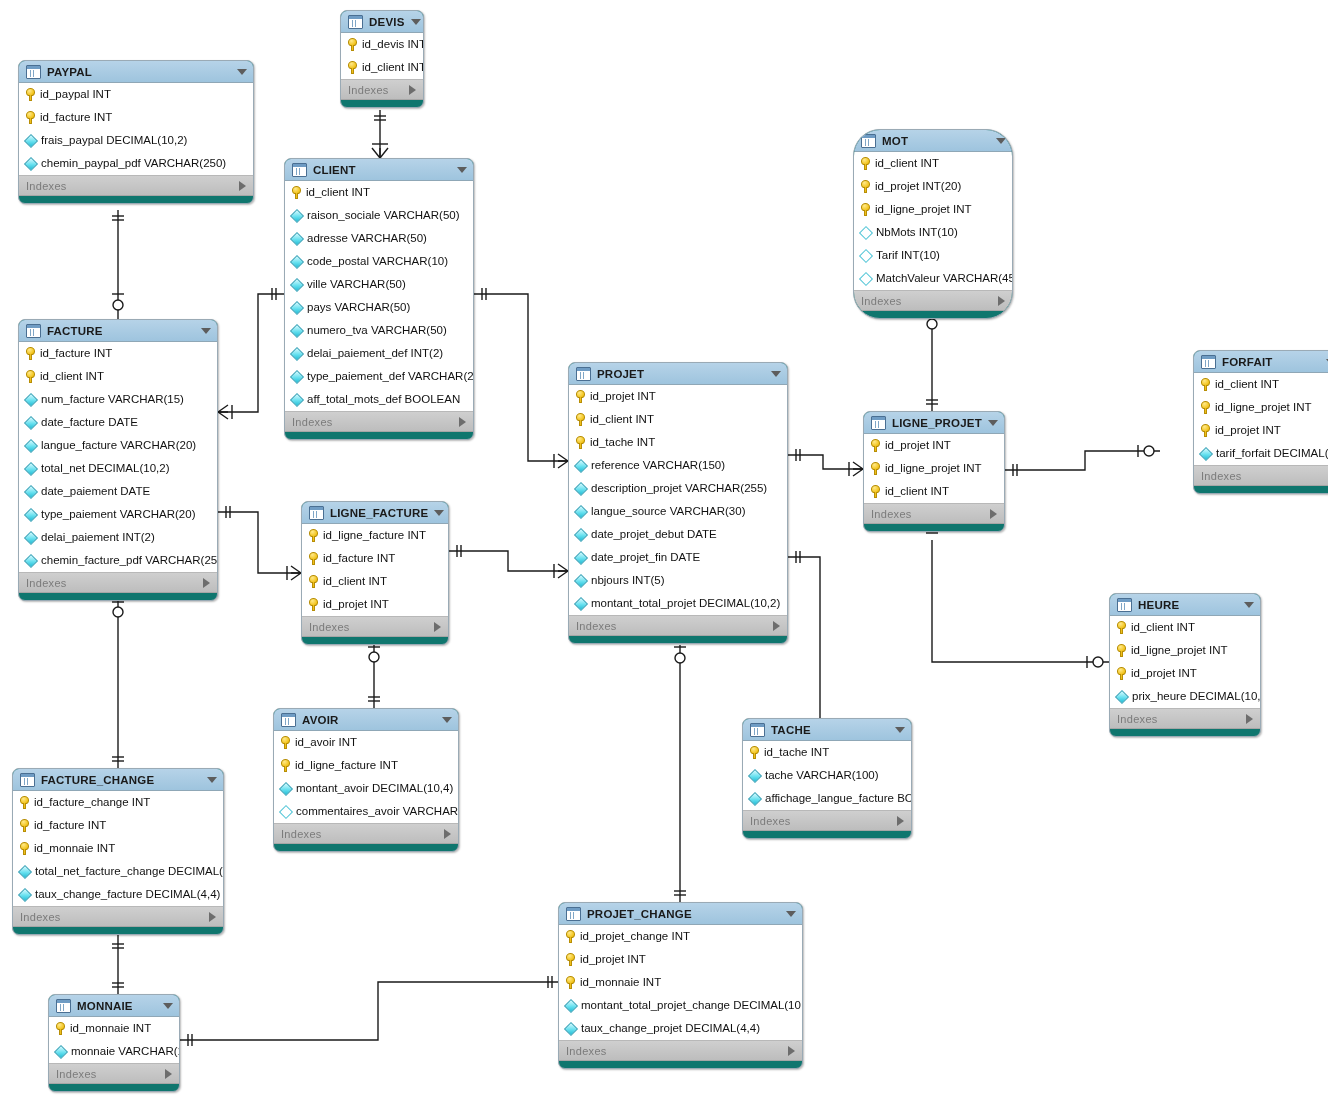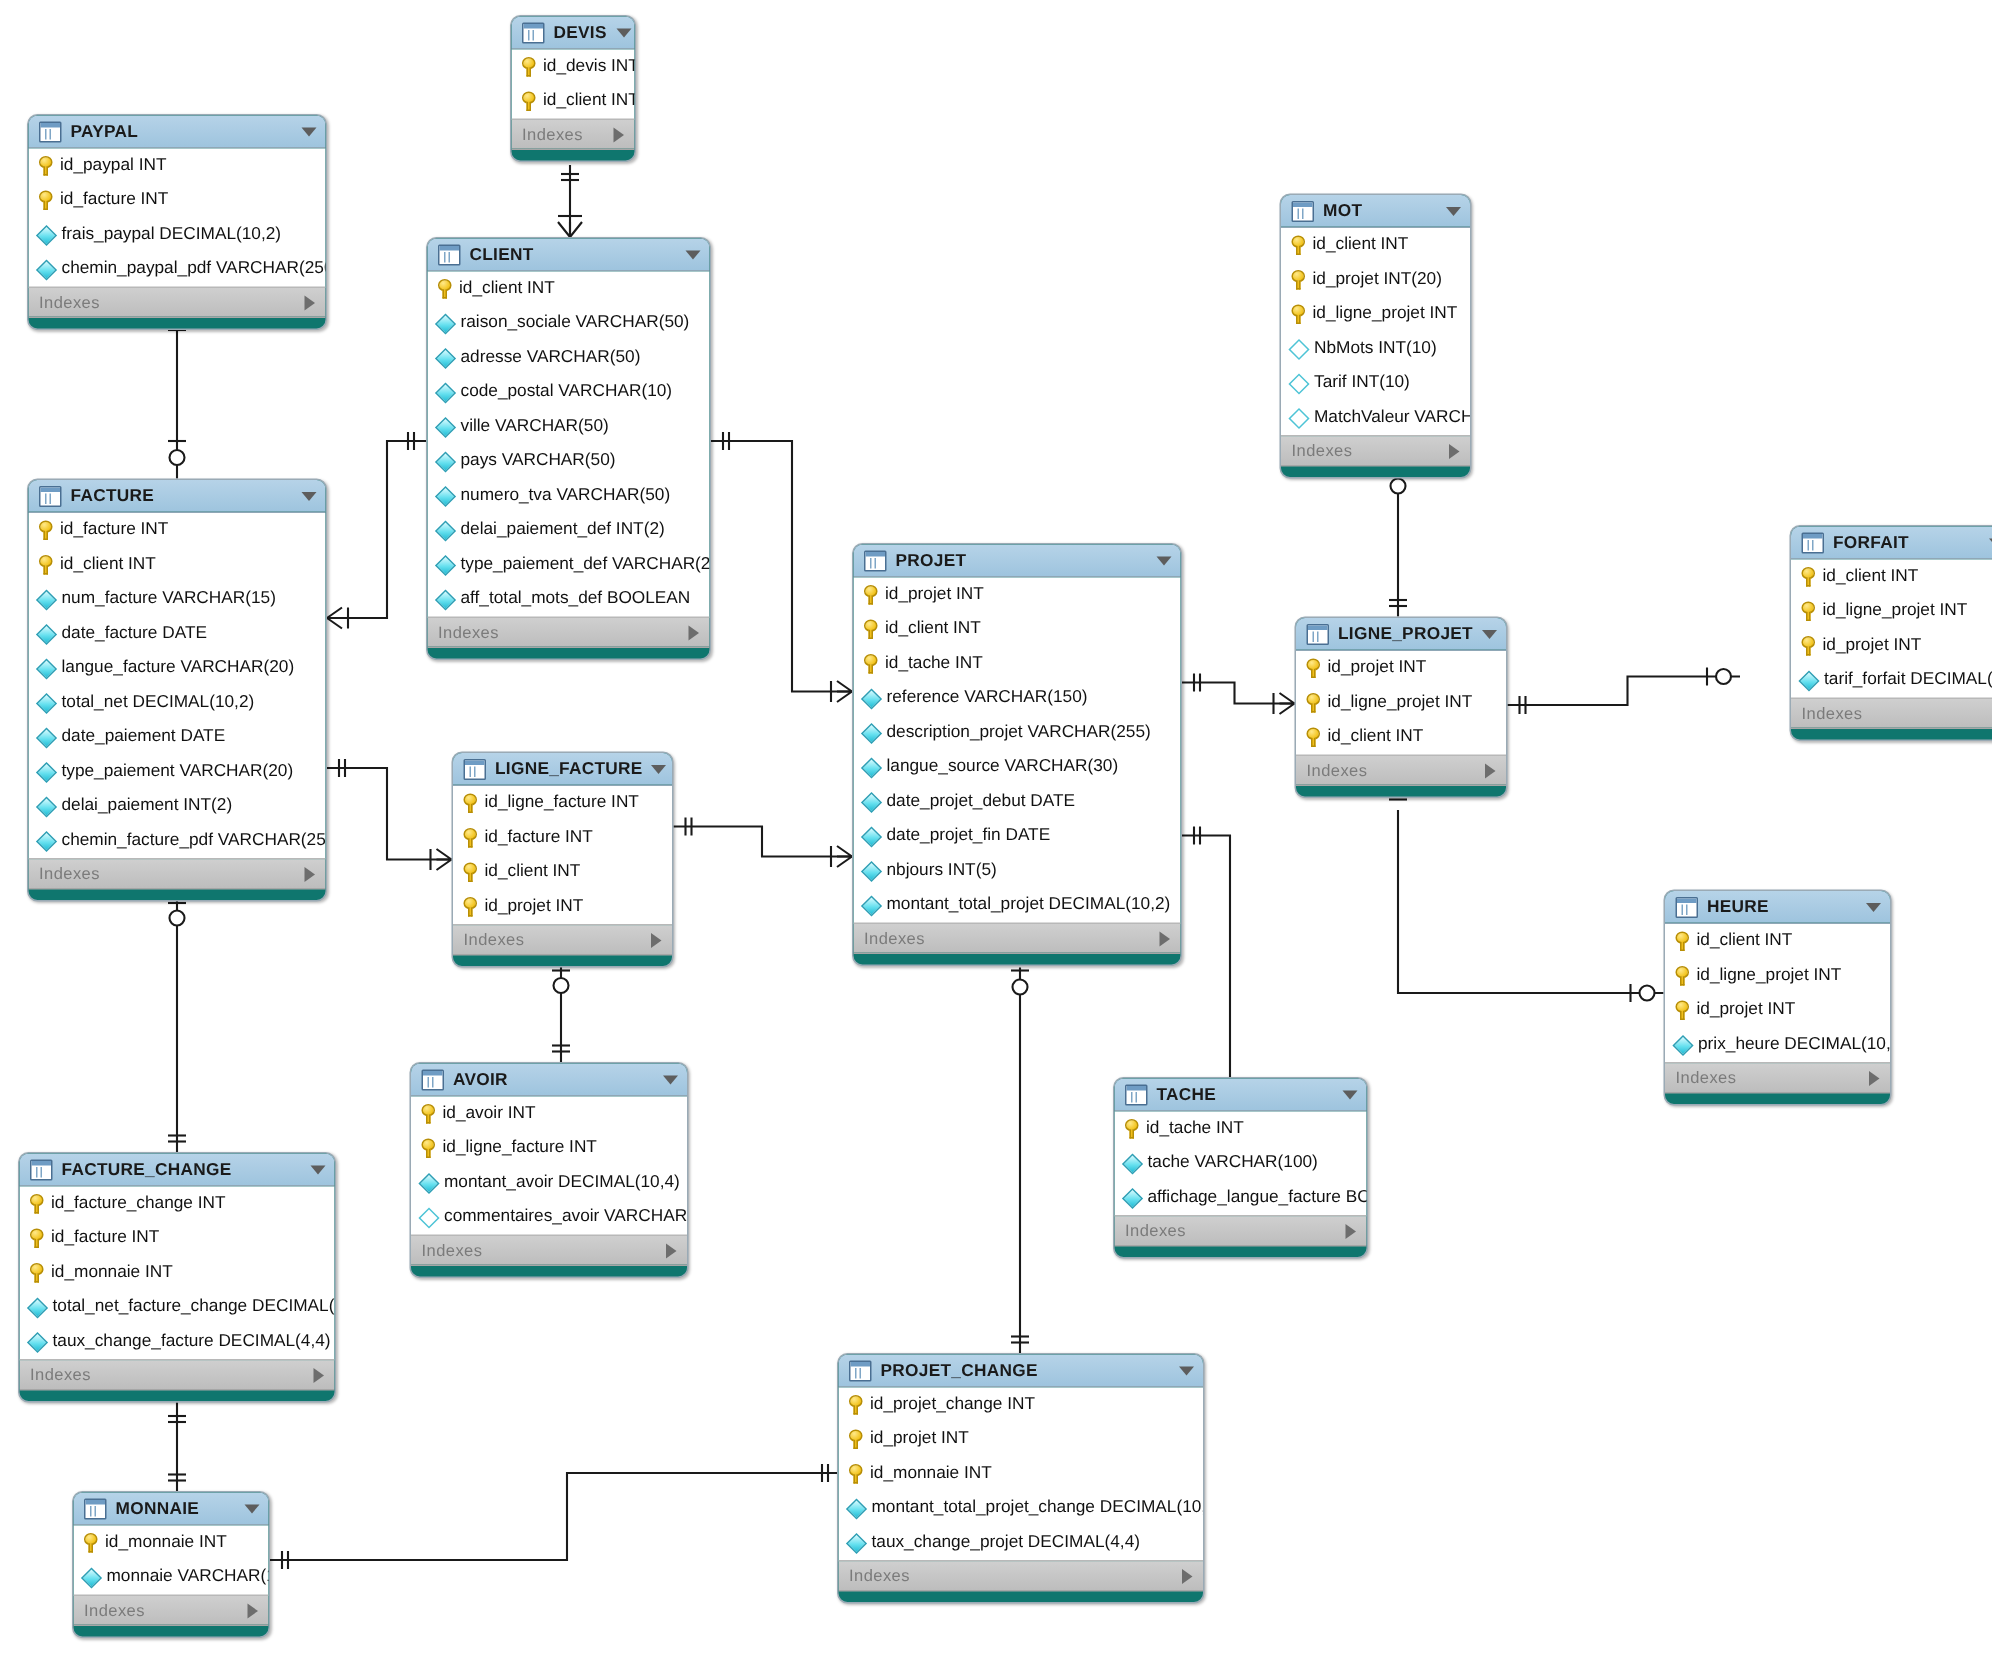--- a/index.html
+++ b/index.html
@@ -294,21 +294,21 @@
           <div class="field-row">
             <span class="f-icon key-icon"></span>
             <span class="f-label">id_client INT</span>
           </div>
         </div>
         <div class="tbl-indexes">
           <span class="idx-label">Indexes</span>
           <span class="idx-caret"></span>
         </div>
       </div>
-      <div class="table-node" style="left: 18px; top: 76px; width: 200px;">
+      <div class="table-node" style="left: 18px; top: 60px; width: 236px;">
         <div class="tbl-header">
           <span class="tbl-icon"></span>
           <span class="tbl-title">PAYPAL</span>
           <span class="tbl-caret"></span>
         </div>
         <div class="tbl-body">
           <div class="field-row">
             <span class="f-icon key-icon"></span>
             <span class="f-label">id_paypal INT</span>
           </div>
@@ -323,21 +323,21 @@
           <div class="field-row">
             <span class="f-icon diamond filled"></span>
             <span class="f-label">chemin_paypal_pdf VARCHAR(250)</span>
           </div>
         </div>
         <div class="tbl-indexes">
           <span class="idx-label">Indexes</span>
           <span class="idx-caret"></span>
         </div>
       </div>
-      <div class="table-node" style="left: 853px; top: 129px; width: 128px;">
+      <div class="table-node" style="left: 853px; top: 129px; width: 160px; border-radius: 27px;">
         <div class="tbl-header">
           <span class="tbl-icon"></span>
           <span class="tbl-title">MOT</span>
           <span class="tbl-caret"></span>
         </div>
         <div class="tbl-body">
           <div class="field-row">
             <span class="f-icon key-icon"></span>
             <span class="f-label">id_client INT</span>
           </div>

